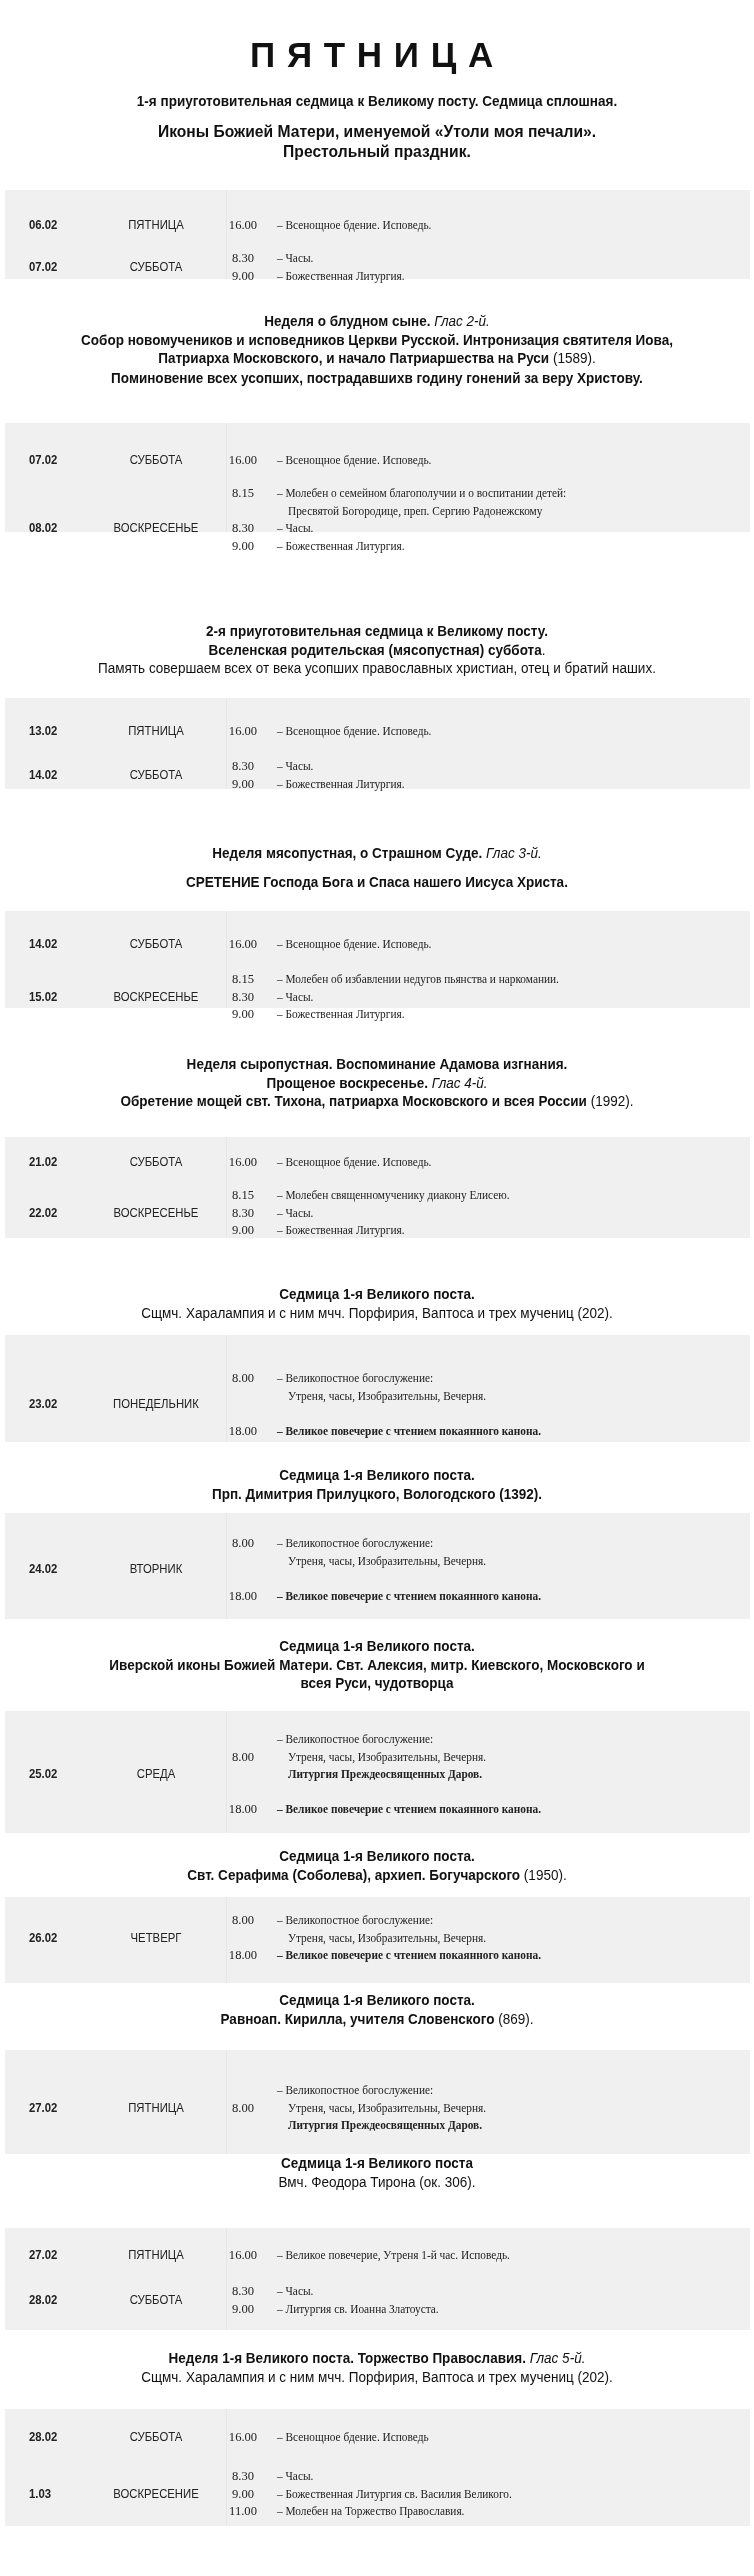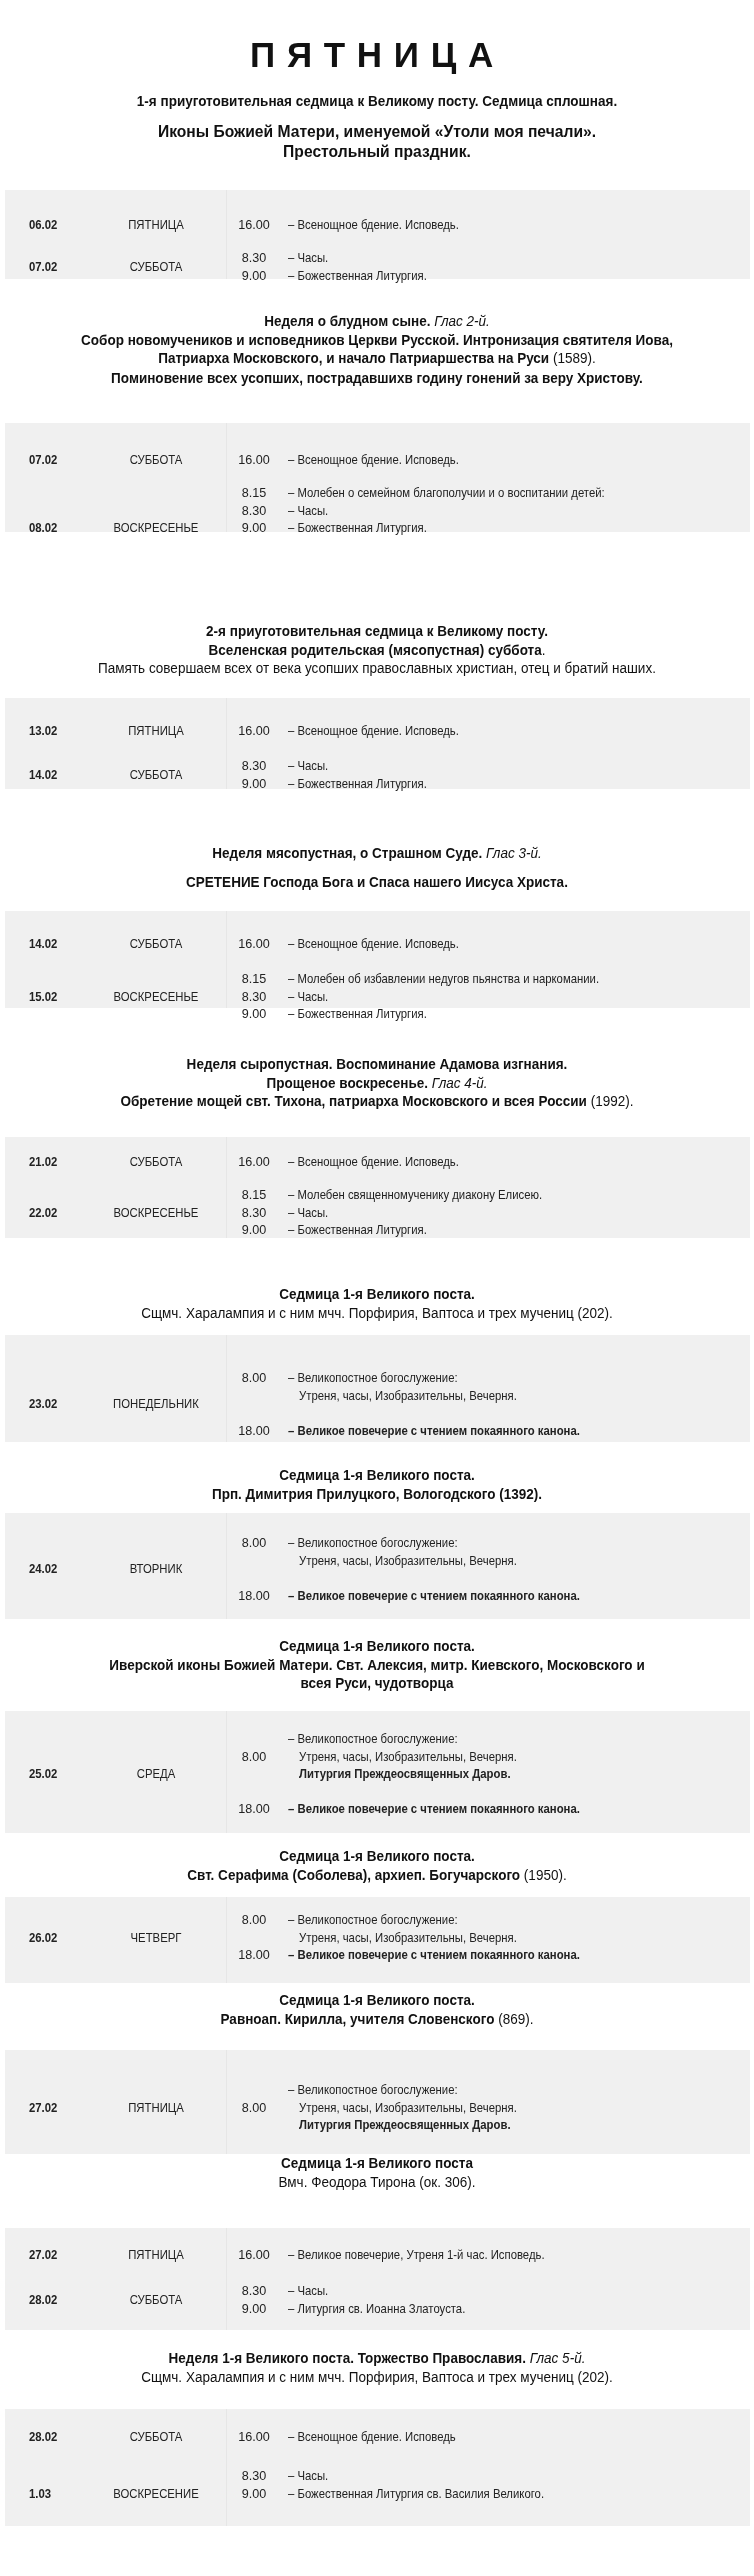--- a/index.html
+++ b/index.html
@@ -13,21 +13,21 @@
   .hdr .ln { display: block; }
   .b { font-weight: bold; }
   .it { font-style: italic; font-weight: normal; }
   .n { font-weight: normal; }
   .big { font-size: 17px; line-height: 21px; }
   .box { position: absolute; left: 5px; width: 745px; background: #f0f0f0; }
   .box .split { position: absolute; left: 221px; top: 0; bottom: 0; width: 0.8px; background: #e6e6e6; }
   .row { position: absolute; left: 0; width: 745px; font-size: 12.6px; line-height: 17.6px; color: #222; }
   .row .date { position: absolute; left: 23.5px; width: 50px; font-weight: bold; transform: scaleX(0.9); transform-origin: 0 0; }
   .row .day { position: absolute; left: 84px; width: 134px; text-align: center; transform: scaleX(0.9); transform-origin: 50% 0; }
-  .row .svc { position: absolute; left: 224px; width: 512px; }
+  .row .svc { position: absolute; left: 213px; width: 512px; font-family: Liberation Serif, serif; }
   .svc .line { position: relative; height: 17.6px; white-space: nowrap; }
   .svc .t { position: absolute; left: 0; width: 50px; text-align: center; }
   .svc .d { position: absolute; left: 59px; transform: scaleX(0.9); transform-origin: 0 0; }
   .svc .d.ind { left: 70px; }
   .svc .bold { font-weight: bold; }
 </style>
 </head>
 <body>
 
 <div class="abs title">ПЯТНИЦА</div>
@@ -84,20 +84,24 @@
       </div>
       <div class="row" style="top: 62px;">
         <div class="date" style="top: 35px;">08.02</div>
         <div class="day" style="top: 35px;">ВОСКРЕСЕНЬЕ</div>
         <div class="svc">
           <div class="line">
             <span class="t">8.15</span>
             <span class="d">– Молебен  о семейном благополучии и о воспитании детей:</span>
           </div>
           <div class="line">
+            <span class="t"></span>
+            <span class="d ind">Пресвятой Богородице, преп. Сергию Радонежскому</span>
+          </div>
+          <div class="line">
             <span class="t">8.30</span>
             <span class="d">– Часы.</span>
           </div>
           <div class="line">
             <span class="t">9.00</span>
             <span class="d">– Божественная Литургия.</span>
           </div>
         </div>
       </div>
     </div>
@@ -398,17 +402,21 @@
         <div class="day" style="top: 17.6px;">ВОСКРЕСЕНИЕ</div>
         <div class="svc">
           <div class="line">
             <span class="t">8.30</span>
             <span class="d">– Часы.</span>
           </div>
           <div class="line">
             <span class="t">9.00</span>
             <span class="d">– Божественная Литургия св. Василия Великого.</span>
           </div>
+          <div class="line">
+            <span class="t">11.00</span>
+            <span class="d">– Молебен на Торжество Православия.</span>
+          </div>
         </div>
       </div>
     </div>
   </div>
 
 
 </body></html>

